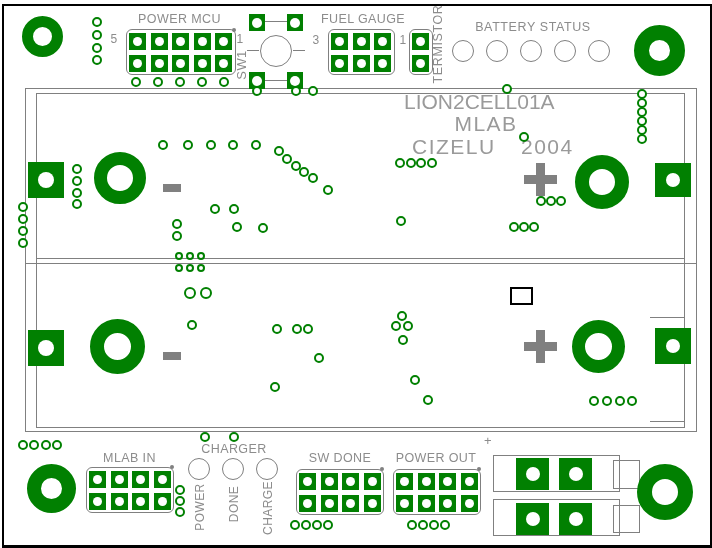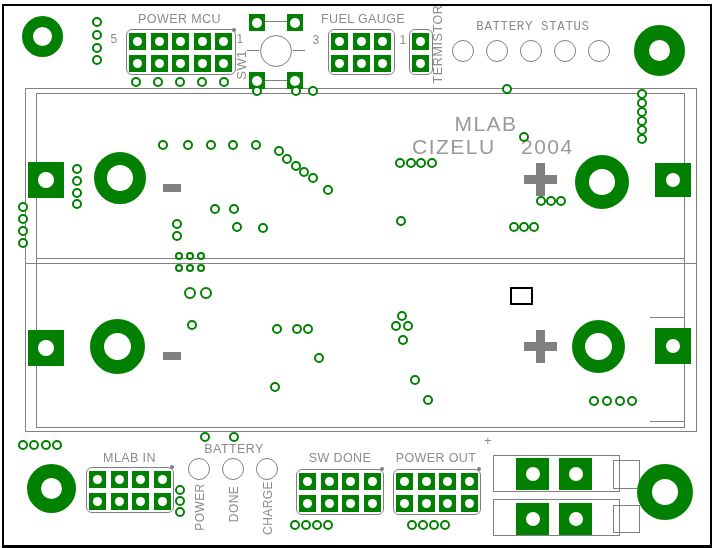--- a/index.html
+++ b/index.html
@@ -332,27 +332,28 @@
     </div>
 
   <div class="lbl" style="left: 126px; top: 13px; width: 107px; color: rgb(140, 140, 140);">POWER MCU</div>
   <div class="lbl pin-num" style="left: 108px; top: 33px; width: 12px; color: rgb(140, 140, 140);">5</div>
   <div class="lbl pin-num" style="left: 234px; top: 33px; width: 12px; color: rgb(140, 140, 140);">1</div>
   <div class="lbl vert" style="left: 241px; top: 65px; font-size: 13px; color: rgb(140, 140, 140);">SW1</div>
   <div class="lbl" style="left: 318px; top: 13px; width: 90px; color: rgb(140, 140, 140);">FUEL GAUGE</div>
   <div class="lbl pin-num" style="left: 310px; top: 34px; width: 12px; color: rgb(140, 140, 140);">3</div>
   <div class="lbl pin-num" style="left: 397px; top: 34px; width: 12px; color: rgb(140, 140, 140);">1</div>
   <div class="lbl vert" style="left: 438px; top: 44px; letter-spacing: 0.6px; color: rgb(140, 140, 140);">TERMISTOR</div>
-  <div class="lbl" style="left: 453px; top: 21px; width: 160px; letter-spacing: 0.6px; color: rgb(140, 140, 140); font-family: Liberation Mono, monospace;">BATTERY STATUS</div>
-
+  <div class="lbl" style="left: 453px; top: 21px; width: 160px; letter-spacing: 0.6px; color: rgb(140, 140, 140);">BATTERY STATUS</div>
+
+  <div class="title" style="left: 404px; top: 91px; width: 141px; color: rgb(154, 154, 154);">LION2CELL01A</div>
   <div class="title ls" style="left: 416px; top: 113px; width: 140px; color: rgb(154, 154, 154);">MLAB</div>
   <div class="title ls" style="left: 412px; top: 136px; color: rgb(154, 154, 154);">CIZELU</div>
   <div class="title ls" style="left: 521px; top: 136px; color: rgb(154, 154, 154);">2004</div>
 
   <div class="lbl" style="left: 86px; top: 452px; width: 87px; color: rgb(140, 140, 140);">MLAB IN</div>
-  <div class="lbl" style="left: 184px; top: 443px; width: 100px; color: rgb(140, 140, 140);">BATTERY</div>
+  <div class="lbl" style="left: 184px; top: 443px; width: 100px; color: rgb(140, 140, 140);">CHARGER</div>
   <div class="lbl vert" style="left: 200px; top: 507px; font-size: 12px; color: rgb(140, 140, 140);">POWER</div>
   <div class="lbl vert" style="left: 234px; top: 504px; font-size: 12px; color: rgb(140, 140, 140);">DONE</div>
   <div class="lbl vert" style="left: 268px; top: 508px; font-size: 12px; color: rgb(140, 140, 140);">CHARGE</div>
   <div class="lbl" style="left: 296px; top: 452px; width: 88px; color: rgb(140, 140, 140);">SW DONE</div>
   <div class="lbl" style="left: 392px; top: 452px; width: 88px; color: rgb(140, 140, 140);">POWER OUT</div>
   <div class="lbl" style="left: 481px; top: 434px; width: 14px; font-size: 13px; color: rgb(140, 140, 140);">+</div>
 </div>
 
 </body></html>

